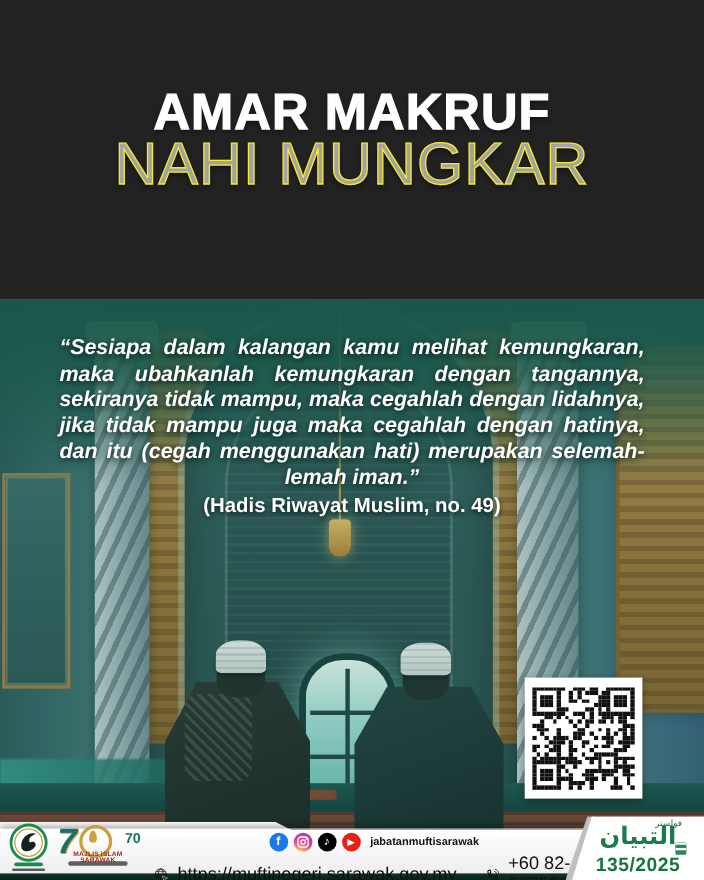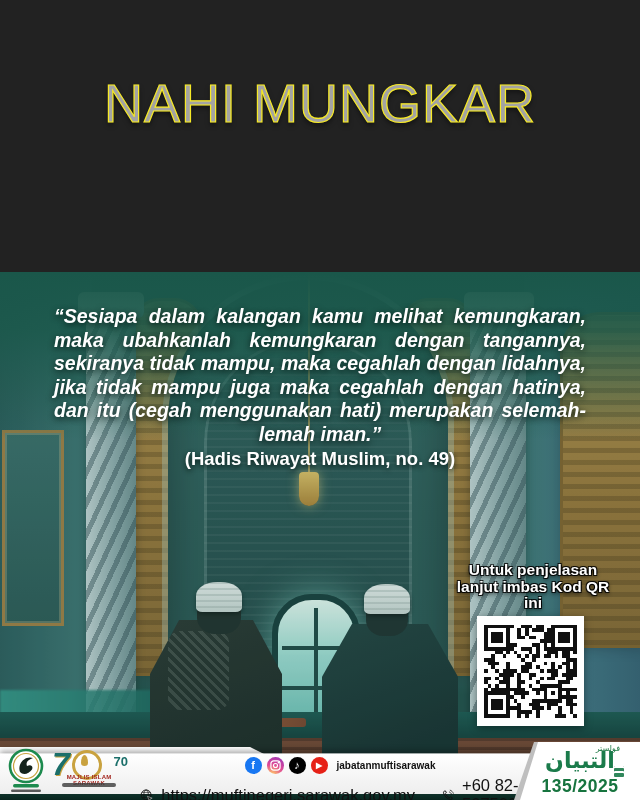--- a/index.html
+++ b/index.html
@@ -190,28 +190,28 @@
     <div class="head head-left"></div>
     <div class="cap cap-left"></div>
     <div class="figure-body body-right"></div>
     <div class="head head-right"></div>
     <div class="cap cap-right"></div>
     <div class="photo-tint"></div>
     <div class="photo-fade"></div>
   </div>
 
   <div class="title">
+    <div class="l1">AMAR MAKRUF</div>
     <div class="l2">NAHI MUNGKAR</div>
   </div>
 
 
   <div class="quote">“Sesiapa dalam kalangan kamu melihat kemungkaran, maka ubahkanlah kemungkaran dengan tangannya, sekiranya tidak mampu, maka cegahlah dengan lidahnya, jika tidak mampu juga maka cegahlah dengan hatinya, dan itu (cegah menggunakan hati) merupakan selemah-lemah iman.”</div>
   <div class="source">(Hadis Riwayat Muslim, no. 49)</div>
 
-  <div class="qr-caption">Untuk penjelasan lanjut imbas Kod QR ini</div>
   <div class="qr-box">
     <div class="qr-grid" id="qr-grid">
         <div class="qm on"></div>
         <div class="qm on"></div>
         <div class="qm on"></div>
         <div class="qm on"></div>
         <div class="qm on"></div>
         <div class="qm on"></div>
         <div class="qm on"></div>
         <div class="qm on"></div>

